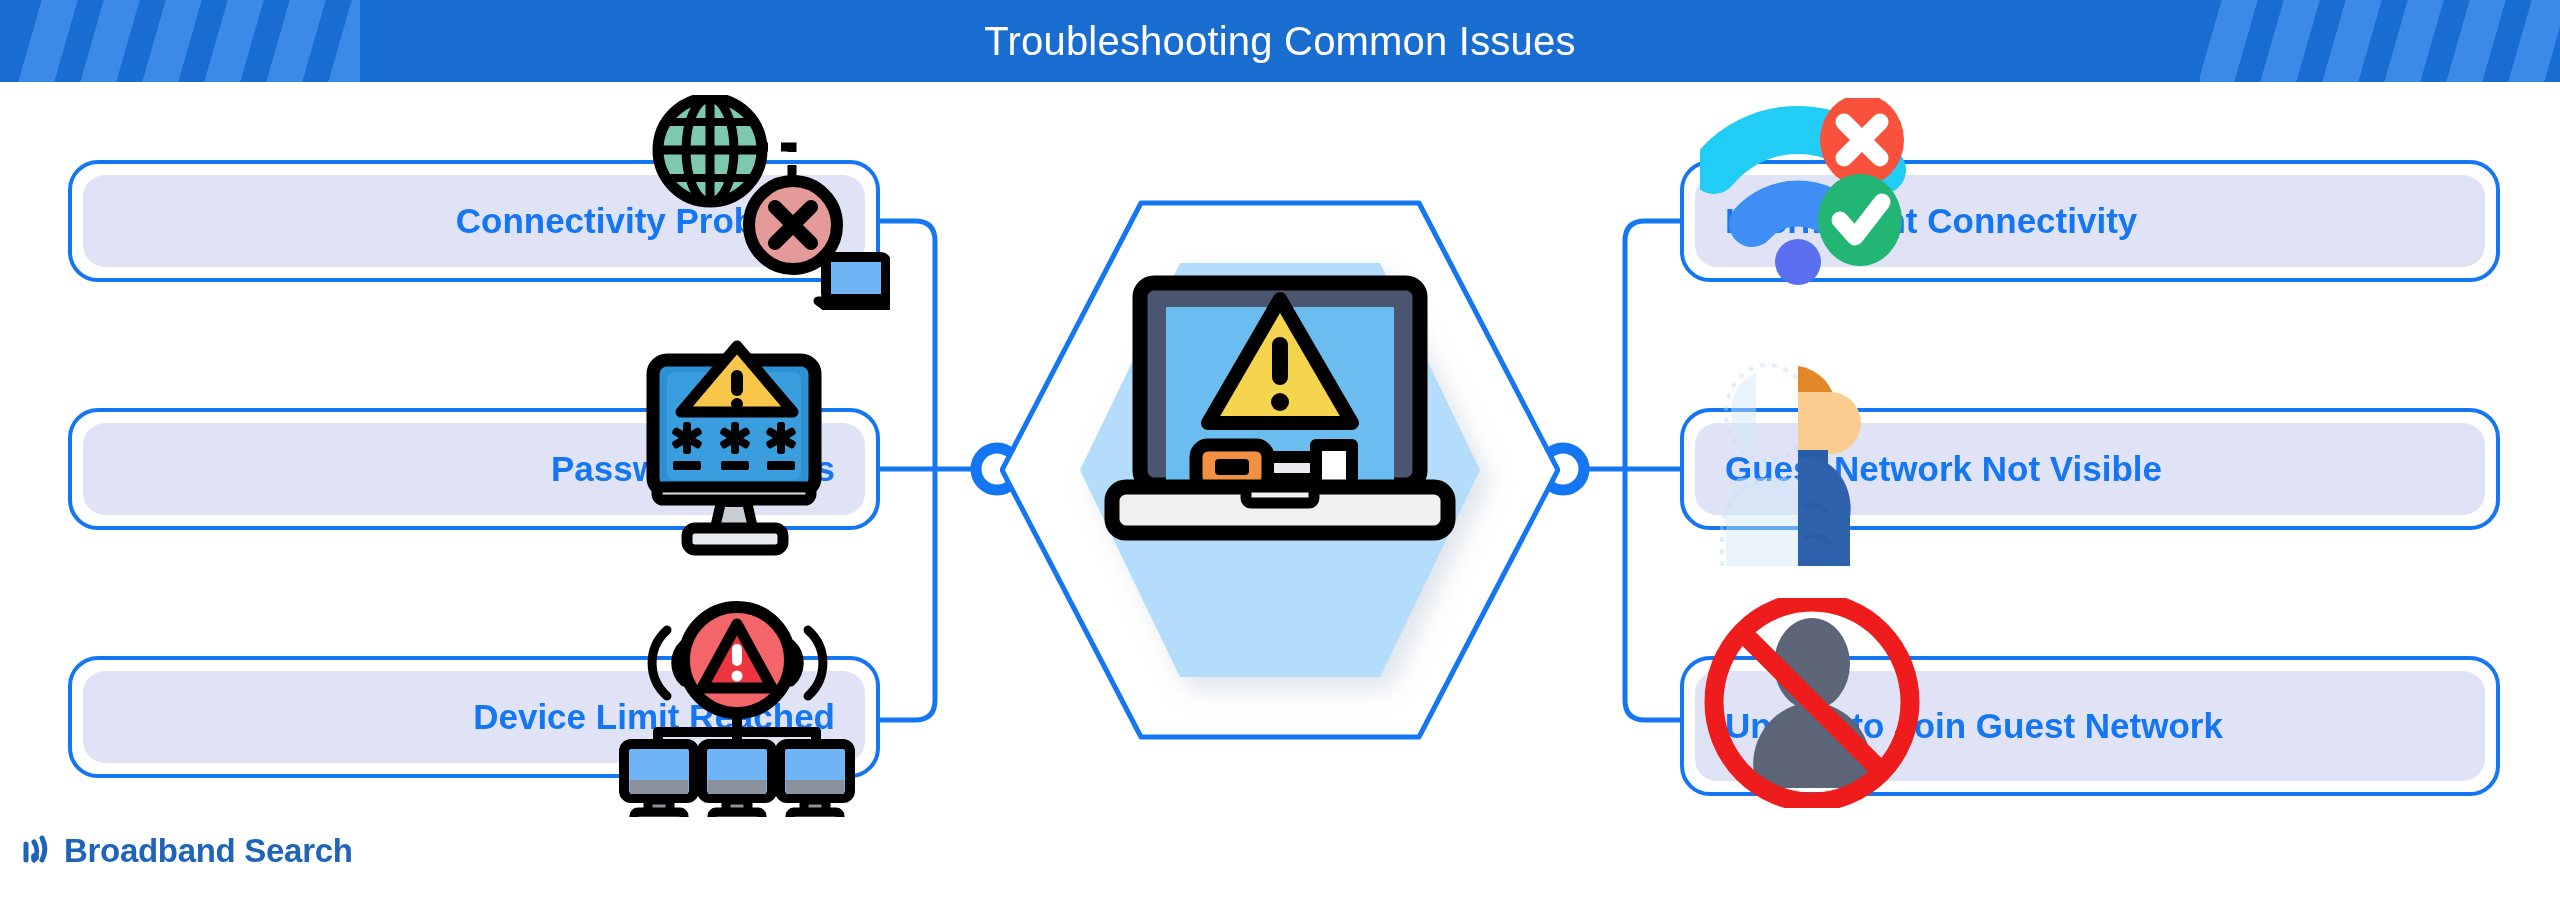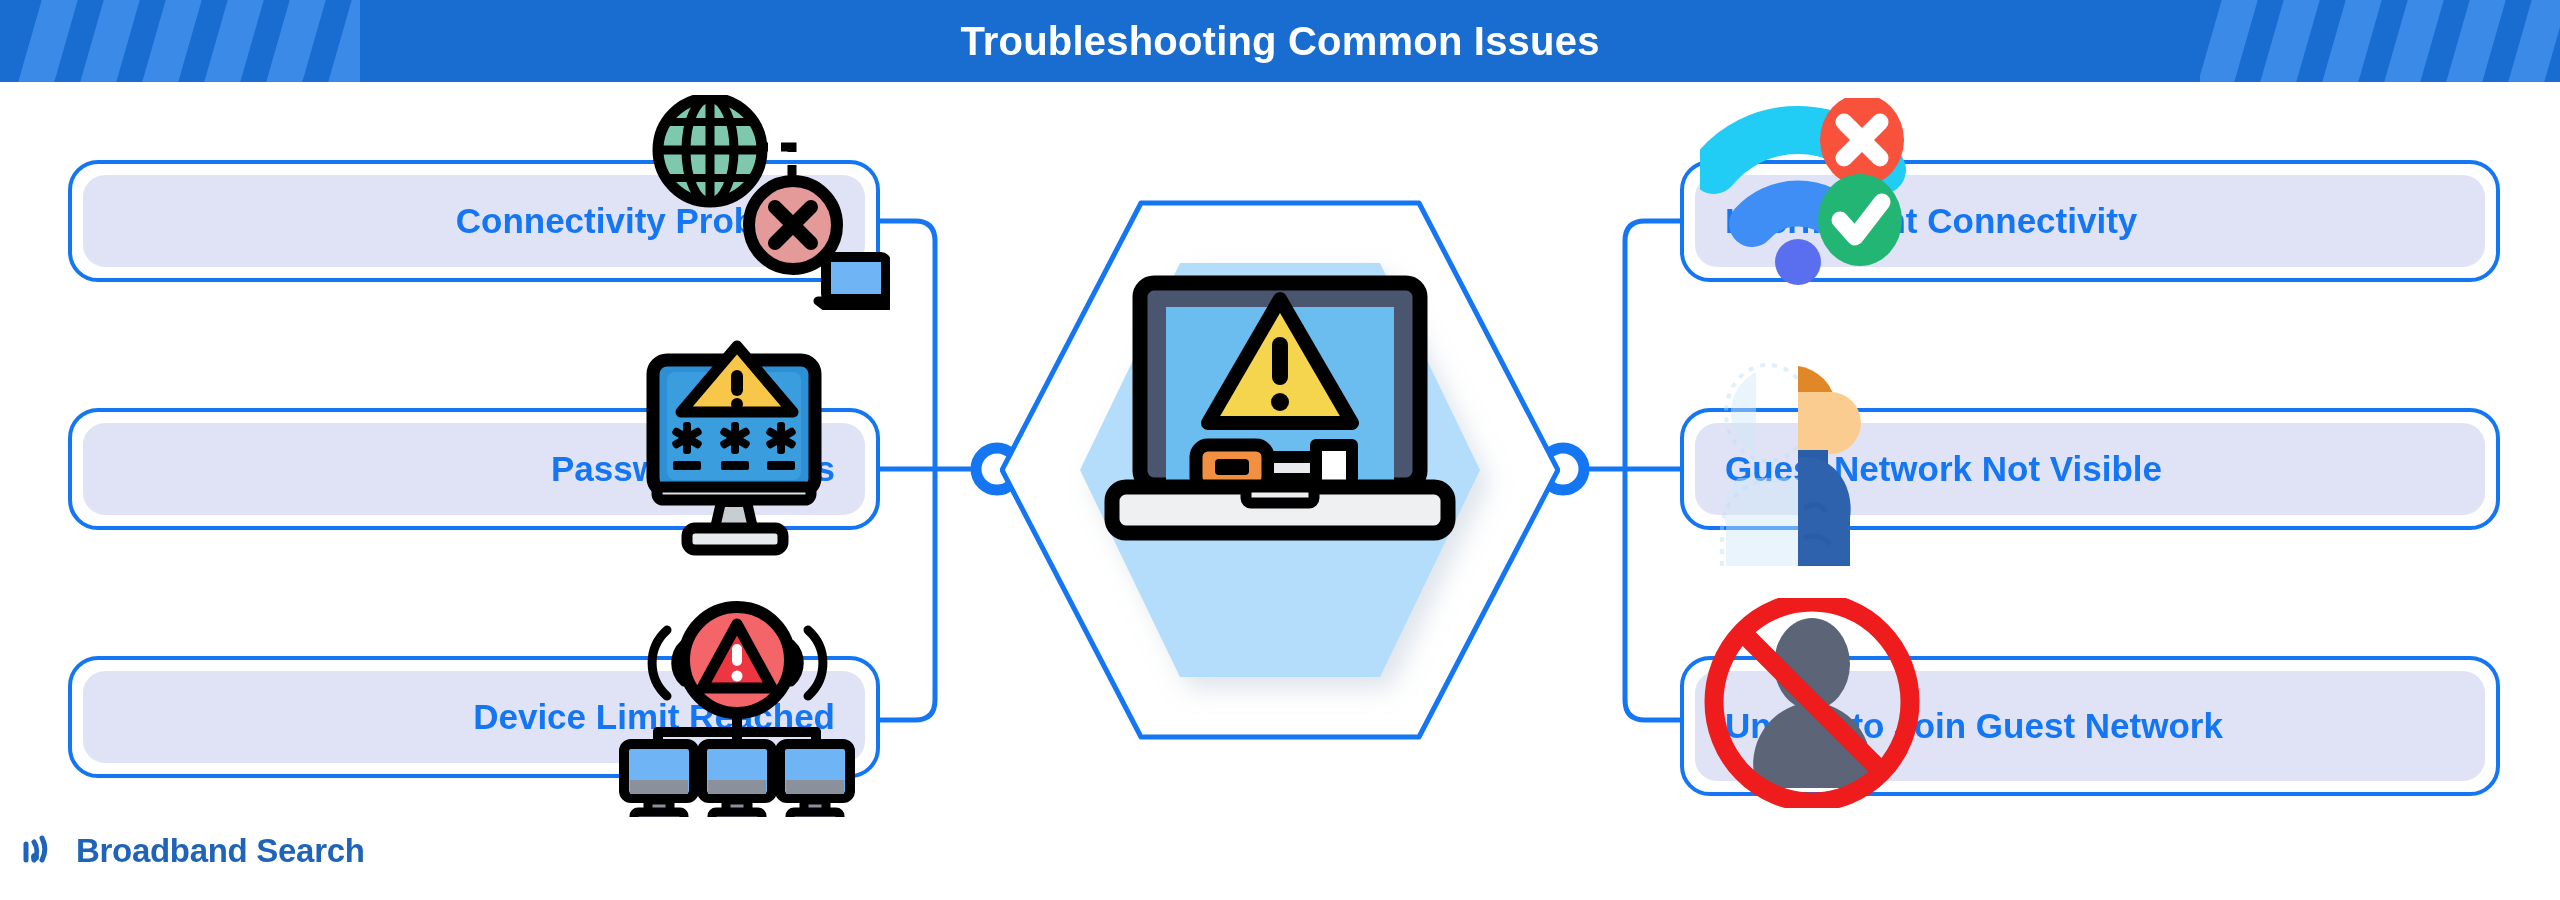--- a/index.html
+++ b/index.html
@@ -19,21 +19,21 @@
   .stripes { position:absolute; top:-10px; height:102px; overflow:hidden; }
   .stripes.left  { left:0;  width:360px; }
   .stripes.right { right:0; width:360px; }
   .stripes i {
     position:absolute; top:-14px; width:36px; height:130px;
     background:#3c8ae8; transform:skewX(-16deg);
   }
   .header-title {
     position:absolute; left:0; top:0; width:2560px; height:82px;
     display:flex; align-items:center; justify-content:center;
-    color:#ffffff; font-size:40px; font-weight:bold; letter-spacing:0.2px;
+    color:#ffffff; font-size:40px; font-weight:normal; letter-spacing:0.2px;
   }
 
   
   .card {
     position:absolute;
     border:4px solid #1476f2;
     border-radius:30px;
     background:#ffffff;
     padding:11px;
   }
@@ -59,21 +59,21 @@
   #card-r3 { left:1680px; top:656px; width:820px; height:140px; }
 
   
   .wires { position:absolute; left:0; top:0; width:2560px; height:900px; pointer-events:none; }
 
   
   .icon-abs { position:absolute; }
 
   
   .logo { position:absolute; left:22px; top:832px; display:flex; align-items:center; gap:6px; }
-  .logo-text { color:#1f64b8; font-size:33px; font-weight:bold; letter-spacing:-0.3px;margin-left:12px; }
+  .logo-text { color:#1f64b8; font-size:33px; font-weight:bold; letter-spacing:-0.3px; }
 </style>
 </head>
 <body>
 
 <div class="stage">
 
   <div class="header">
     <div class="stripes left">
       <i style="left:30px"></i>
         <i style="left:92px"></i>

